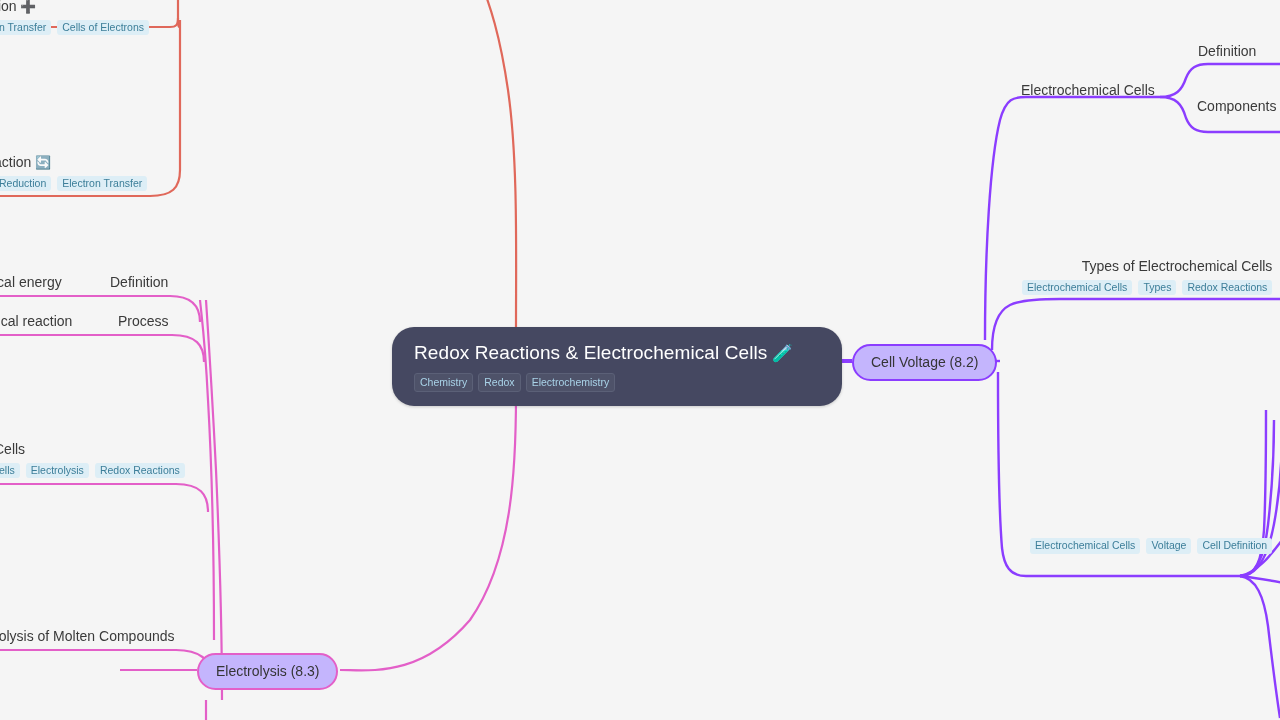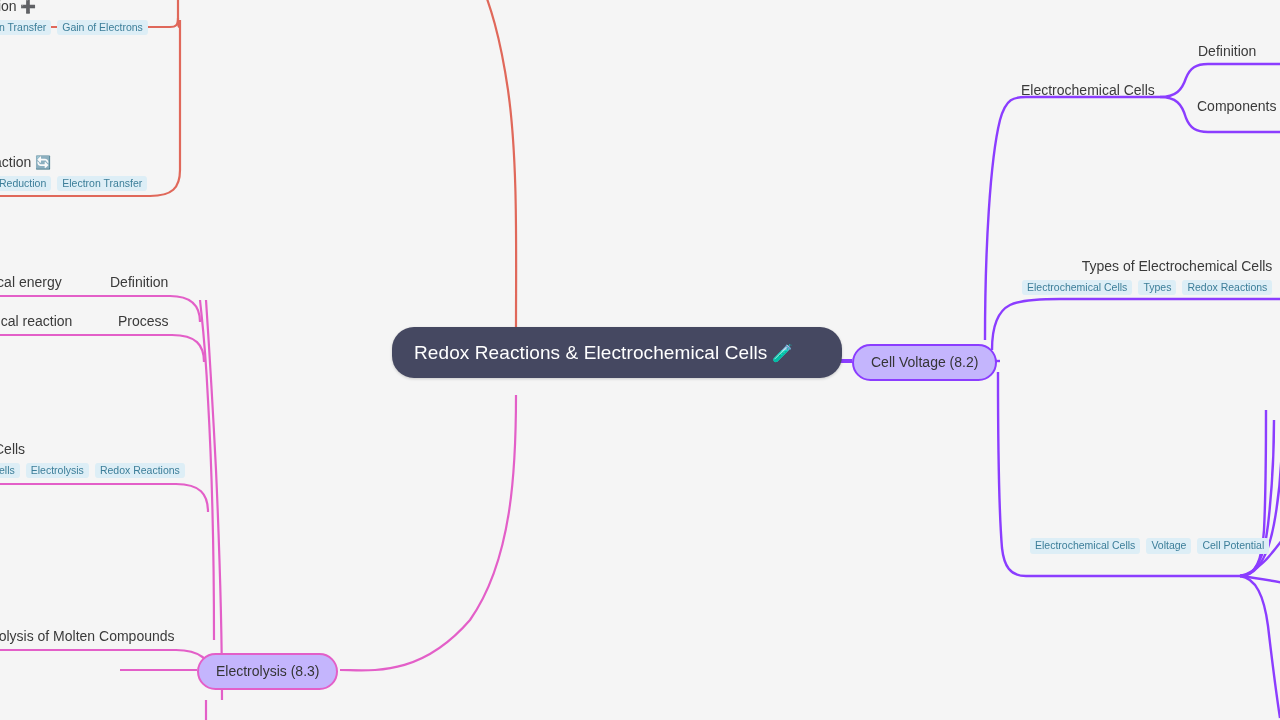--- a/index.html
+++ b/index.html
@@ -163,20 +163,25 @@
       <path d="M 1240 576 C 1258 578 1268 580 1290 584"></path>
       <path d="M 1240 576 C 1256 578 1264 596 1268 626 C 1272 660 1276 692 1280 718"></path>
     </g>
   </svg>
 
   <div class="root-node">
     <div class="root-title">
       <span>Redox Reactions &amp; Electrochemical Cells</span>
       <span class="root-emoji">🧪</span>
     </div>
+    <div class="root-tags">
+      <span class="tag">Chemistry</span>
+      <span class="tag">Redox</span>
+      <span class="tag">Electrochemistry</span>
+    </div>
   </div>
 
   <div class="pill purple" style="left:852px; top:344px;">
     <span>Cell Voltage (8.2)</span>
   </div>
 
   <div class="pill pink" style="left:197px; top:653px;">
     <span>Electrolysis (8.3)</span>
   </div>
 
@@ -198,32 +203,32 @@
       <span class="tag">Electrochemical Cells</span>
       <span class="tag">Types</span>
       <span class="tag">Redox Reactions</span>
     </div>
   </div>
 
   <div class="leaf" style="left:1030px; top:533px;">
     <div class="leaf-tags">
       <span class="tag">Electrochemical Cells</span>
       <span class="tag">Voltage</span>
-      <span class="tag">Cell Potential</span>
+      <span class="tag">Cell Definition</span>
     </div>
   </div>
 
   <div class="leaf" style="left:-6px; top:-2px;">
     <div class="leaf-title">
       <span>tion</span>
       <span class="emoji">➕</span>
     </div>
     <div class="leaf-tags">
       <span class="tag">n Transfer</span>
-      <span class="tag">Gain of Electrons</span>
+      <span class="tag">Cells of Electrons</span>
     </div>
   </div>
 
   <div class="leaf" style="left:-6px; top:154px;">
     <div class="leaf-title">
       <span>action</span>
       <span class="emoji">🔄</span>
     </div>
     <div class="leaf-tags">
       <span class="tag">Reduction</span>

